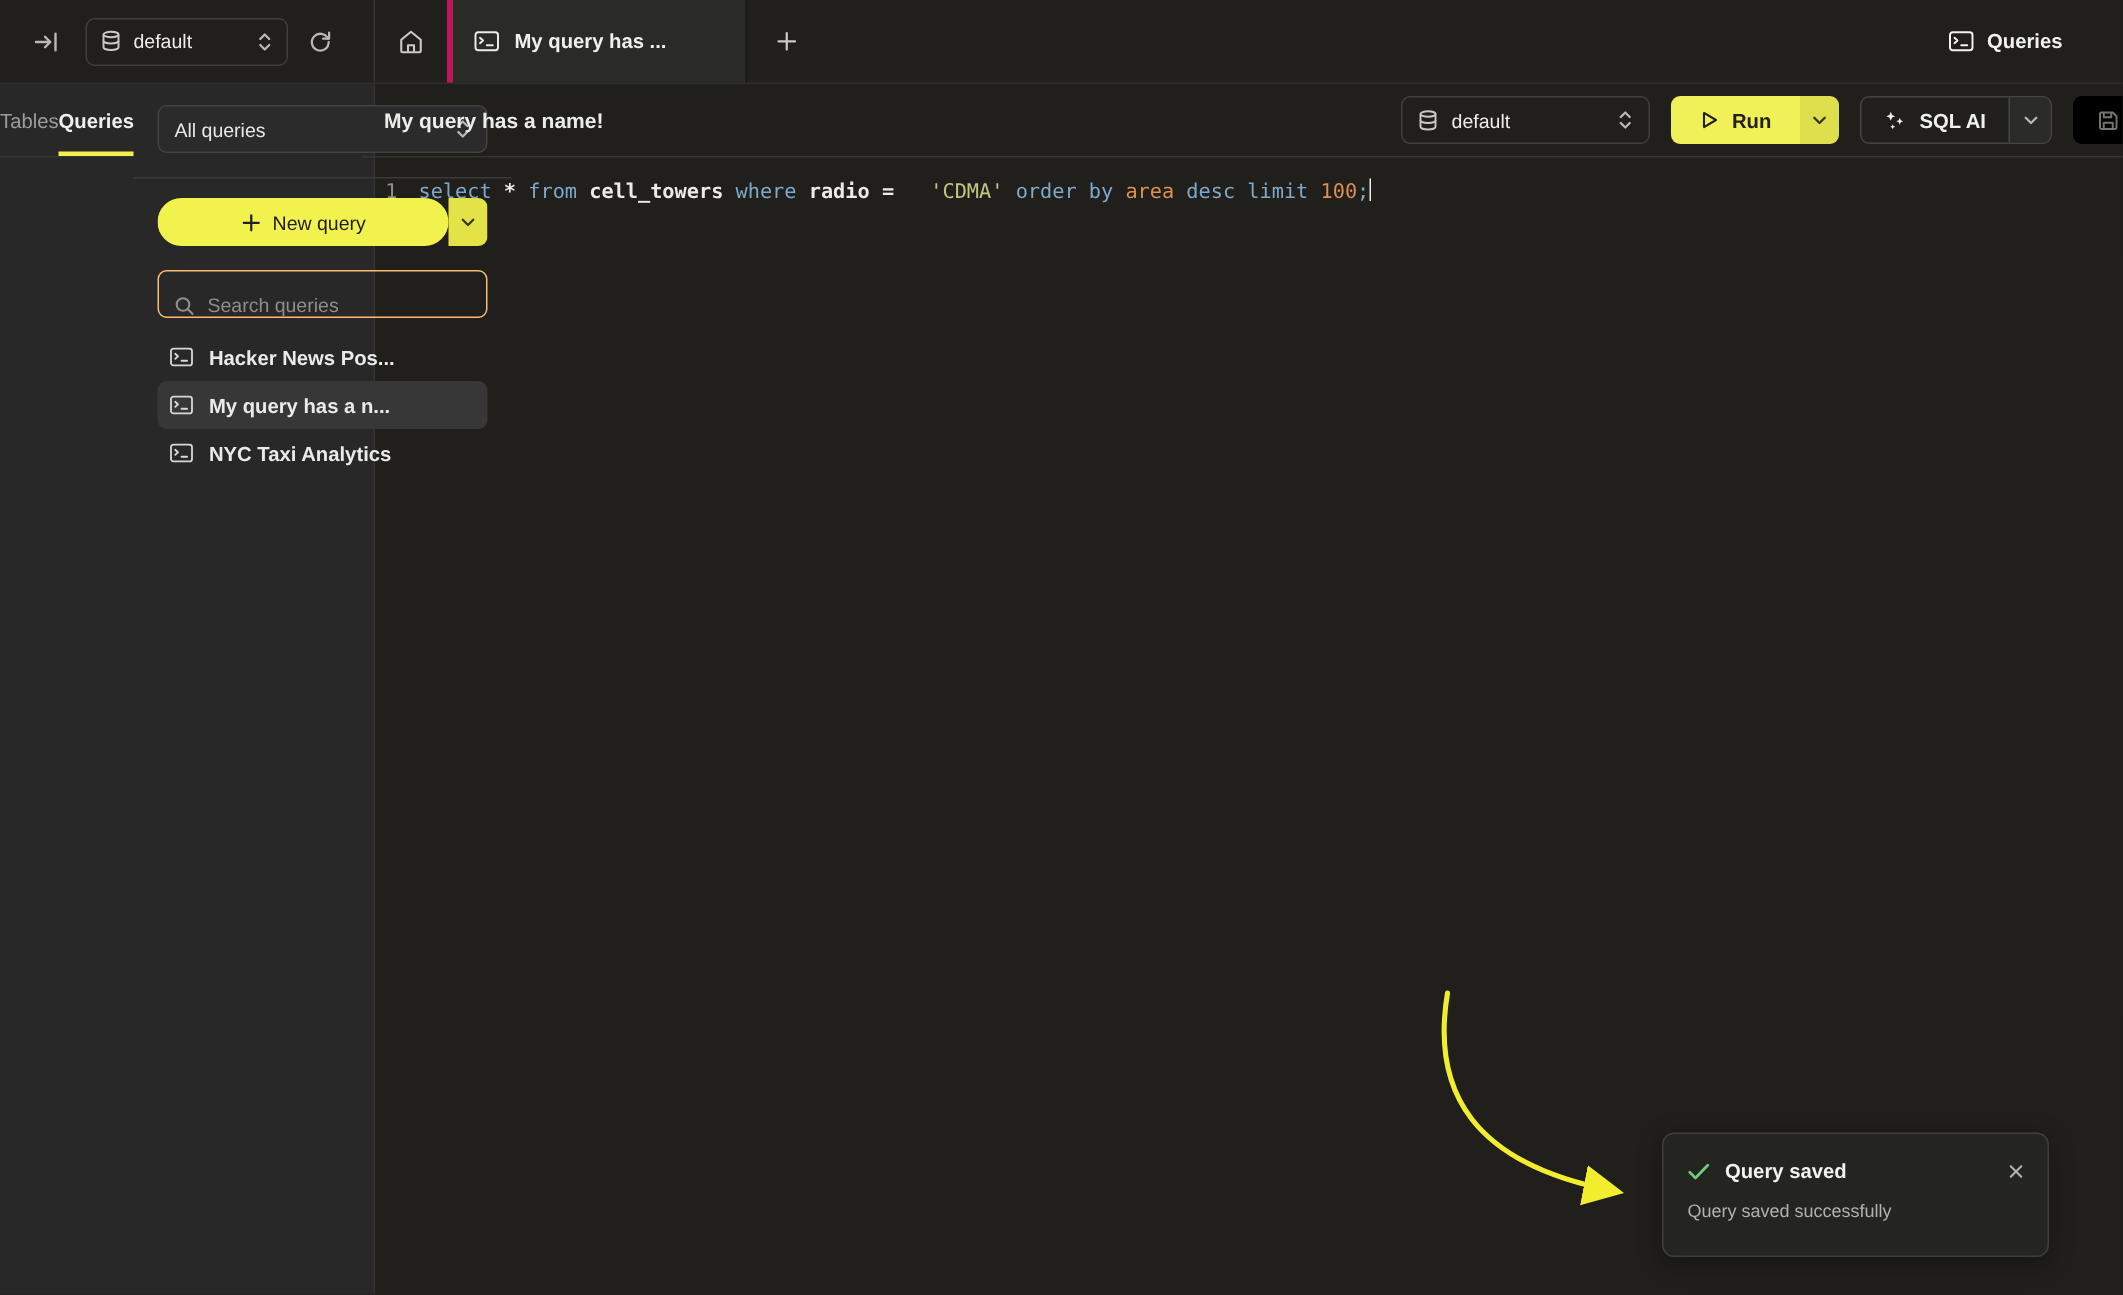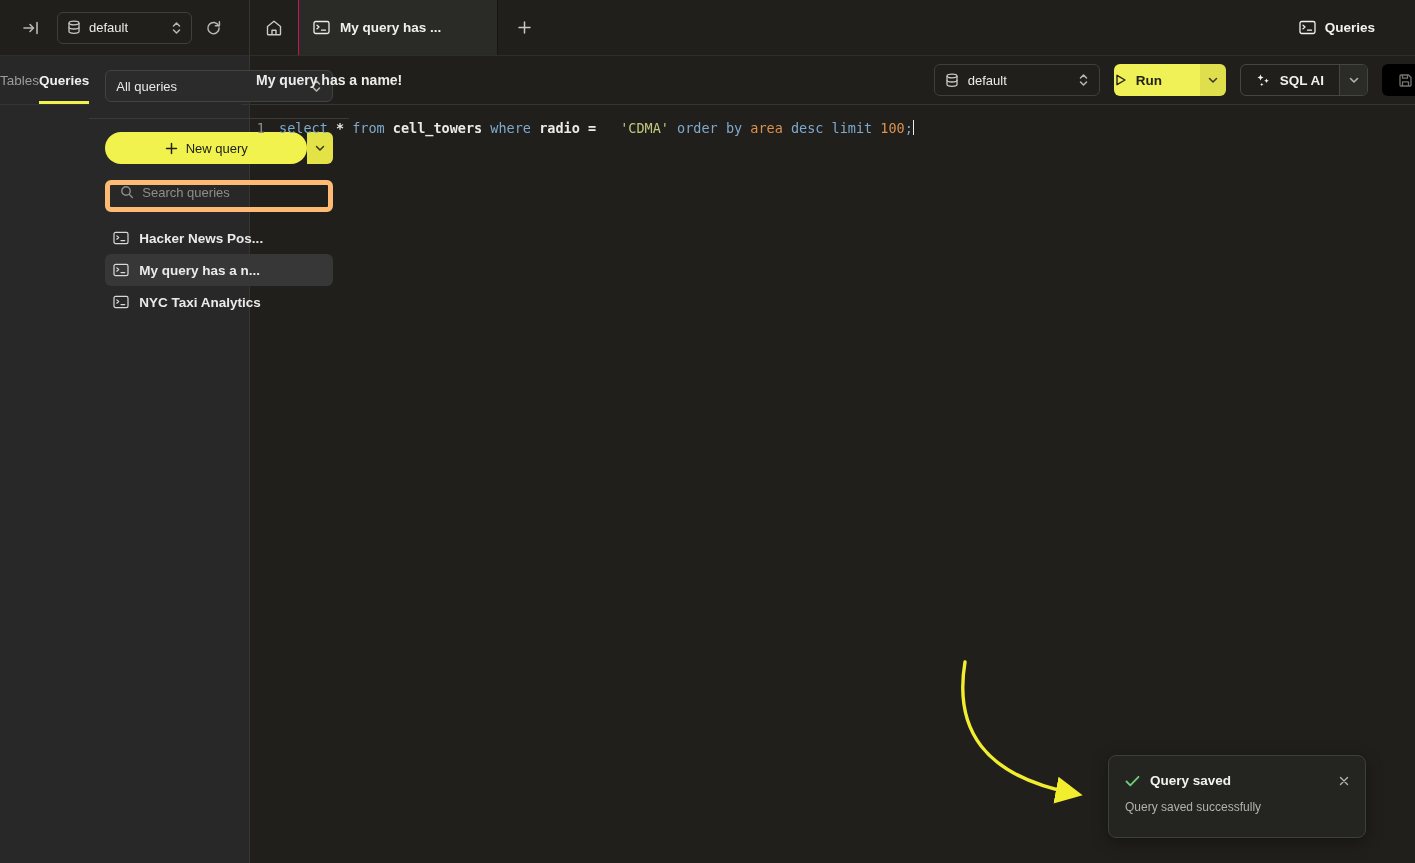--- a/index.html
+++ b/index.html
@@ -21,21 +21,21 @@
   .icon-btn { background:none; border:none; color:#b9b9b4; cursor:pointer;
     display:flex; align-items:center; justify-content:center; padding:4px; }
   .db-select { margin-left:13px; height:32px; width:135px; border:1px solid #3f3f3b;
     border-radius:6px; display:flex; align-items:center; padding:0 9px; gap:8px;
     background:transparent; cursor:pointer; }
   .db-select .lbl { flex:1; color:#ececea; font-weight:500; font-size:13px; }
   .refresh-btn { margin-left:9px; }
 
   .tabstrip { flex:1; display:flex; align-items:stretch; }
   .home-btn { width:48px; display:flex; align-items:center; justify-content:center; }
-  .editor-tab { width:200px; background:#2a2a26; border-left:1px solid #be185d;
+  .editor-tab { width:200px; background:#2a2a26; border-left:4px solid #be185d;
     border-right:1px solid #161613; display:flex; align-items:center; gap:10px;
     padding:0 14px; cursor:pointer; }
   .editor-tab .t-label { font-size:13.5px; font-weight:600; color:#f0f0ee;
     white-space:nowrap; overflow:hidden; }
   .new-tab-btn { width:52px; display:flex; align-items:center; justify-content:center; }
 
   .queries-indicator { display:flex; align-items:center; gap:9px; margin-right:40px;
     align-self:center; cursor:pointer; color:#f2f2ef; }
   .queries-indicator .q-label { font-size:13.5px; font-weight:600; }
 
@@ -55,22 +55,22 @@
   .select-box .lbl { flex:1; color:#e8e8e6; font-size:13px; }
   .side-divider { height:1px; background:#3a3a38; margin:16px -16px 0 -16px; }
 
   .new-query { margin-top:13px; height:32px; border-radius:6px; display:flex;
     overflow:hidden; cursor:pointer; }
   .new-query .nq-main { flex:1; background:#f2f24e; color:#21211c; display:flex;
     align-items:center; justify-content:center; gap:8px; font-size:13px; font-weight:500;border-radius:16px; }
   .new-query .nq-caret { width:26px; background:#e3e347; display:flex;
     align-items:center; justify-content:center; color:#35351f; }
 
-  .search-box { margin-top:16px; height:32px; border:5px solid #fdba74; border-radius:6px;
-    display:flex; align-items:flex-start; padding:0 10px; gap:8px; color:#8e8e8a; }
+  .search-box { margin-top:16px; height:32px; border:1px solid #fdba74; border-radius:6px;
+    display:flex; align-items:flex-end; padding:0 10px; gap:8px; color:#8e8e8a; }
   .search-box input { flex:1; background:transparent; border:none; outline:none;
     color:#e8e8e6; font-size:13px; font-family:"Liberation Sans", sans-serif; }
   .search-box input::placeholder { color:#8e8e8a; }
 
   .query-list { margin-top:10px; display:flex; flex-direction:column; }
   .query-item { height:32px; border-radius:6px; display:flex; align-items:center;
     gap:10px; padding:0 8px; cursor:pointer; color:#d8d8d4; }
   .query-item.selected { background:#373737; }
   .query-item .q-name { font-size:13.5px; font-weight:600; color:#eaeae8; white-space:nowrap; }
 
@@ -80,21 +80,21 @@
     border-bottom:1px solid #353531; }
   .query-title { font-size:14px; font-weight:600; color:#ececea; }
   .toolbar-right { margin-left:auto; display:flex; align-items:center; gap:14px; }
 
   .tb-db-select { width:166px; height:32px; border:1px solid #3f3f3b; border-radius:6px;
     display:flex; align-items:center; padding:0 10px; gap:9px; cursor:pointer; }
   .tb-db-select .lbl { flex:1; color:#ececea; font-size:13px; font-weight:500; }
 
   .run-btn { height:32px; border-radius:6px; display:flex; overflow:hidden; cursor:pointer; }
   .run-main { width:86px; background:#f0f057; color:#23221a; display:flex;
-    align-items:center; justify-content:flex-start; gap:9px; font-size:13.5px; font-weight:600; }
+    align-items:center; justify-content:center; gap:9px; font-size:13.5px; font-weight:600; }
   .run-caret { width:26px; background:#dfdf4d; display:flex; align-items:center;
     justify-content:center; color:#35351f; }
 
   .sqlai-btn { height:32px; border:1px solid #454541; border-radius:6px; display:flex;
     overflow:hidden; cursor:pointer; }
   .sqlai-main { padding:0 15px 0 14px; display:flex; align-items:center; gap:9px;
     font-size:13.5px; font-weight:600; color:#f0f0ee; }
   .sqlai-caret { width:28px; background:#2b2b27; border-left:1px solid #454541;
     display:flex; align-items:center; justify-content:center; color:#b9b9b4; }
 

